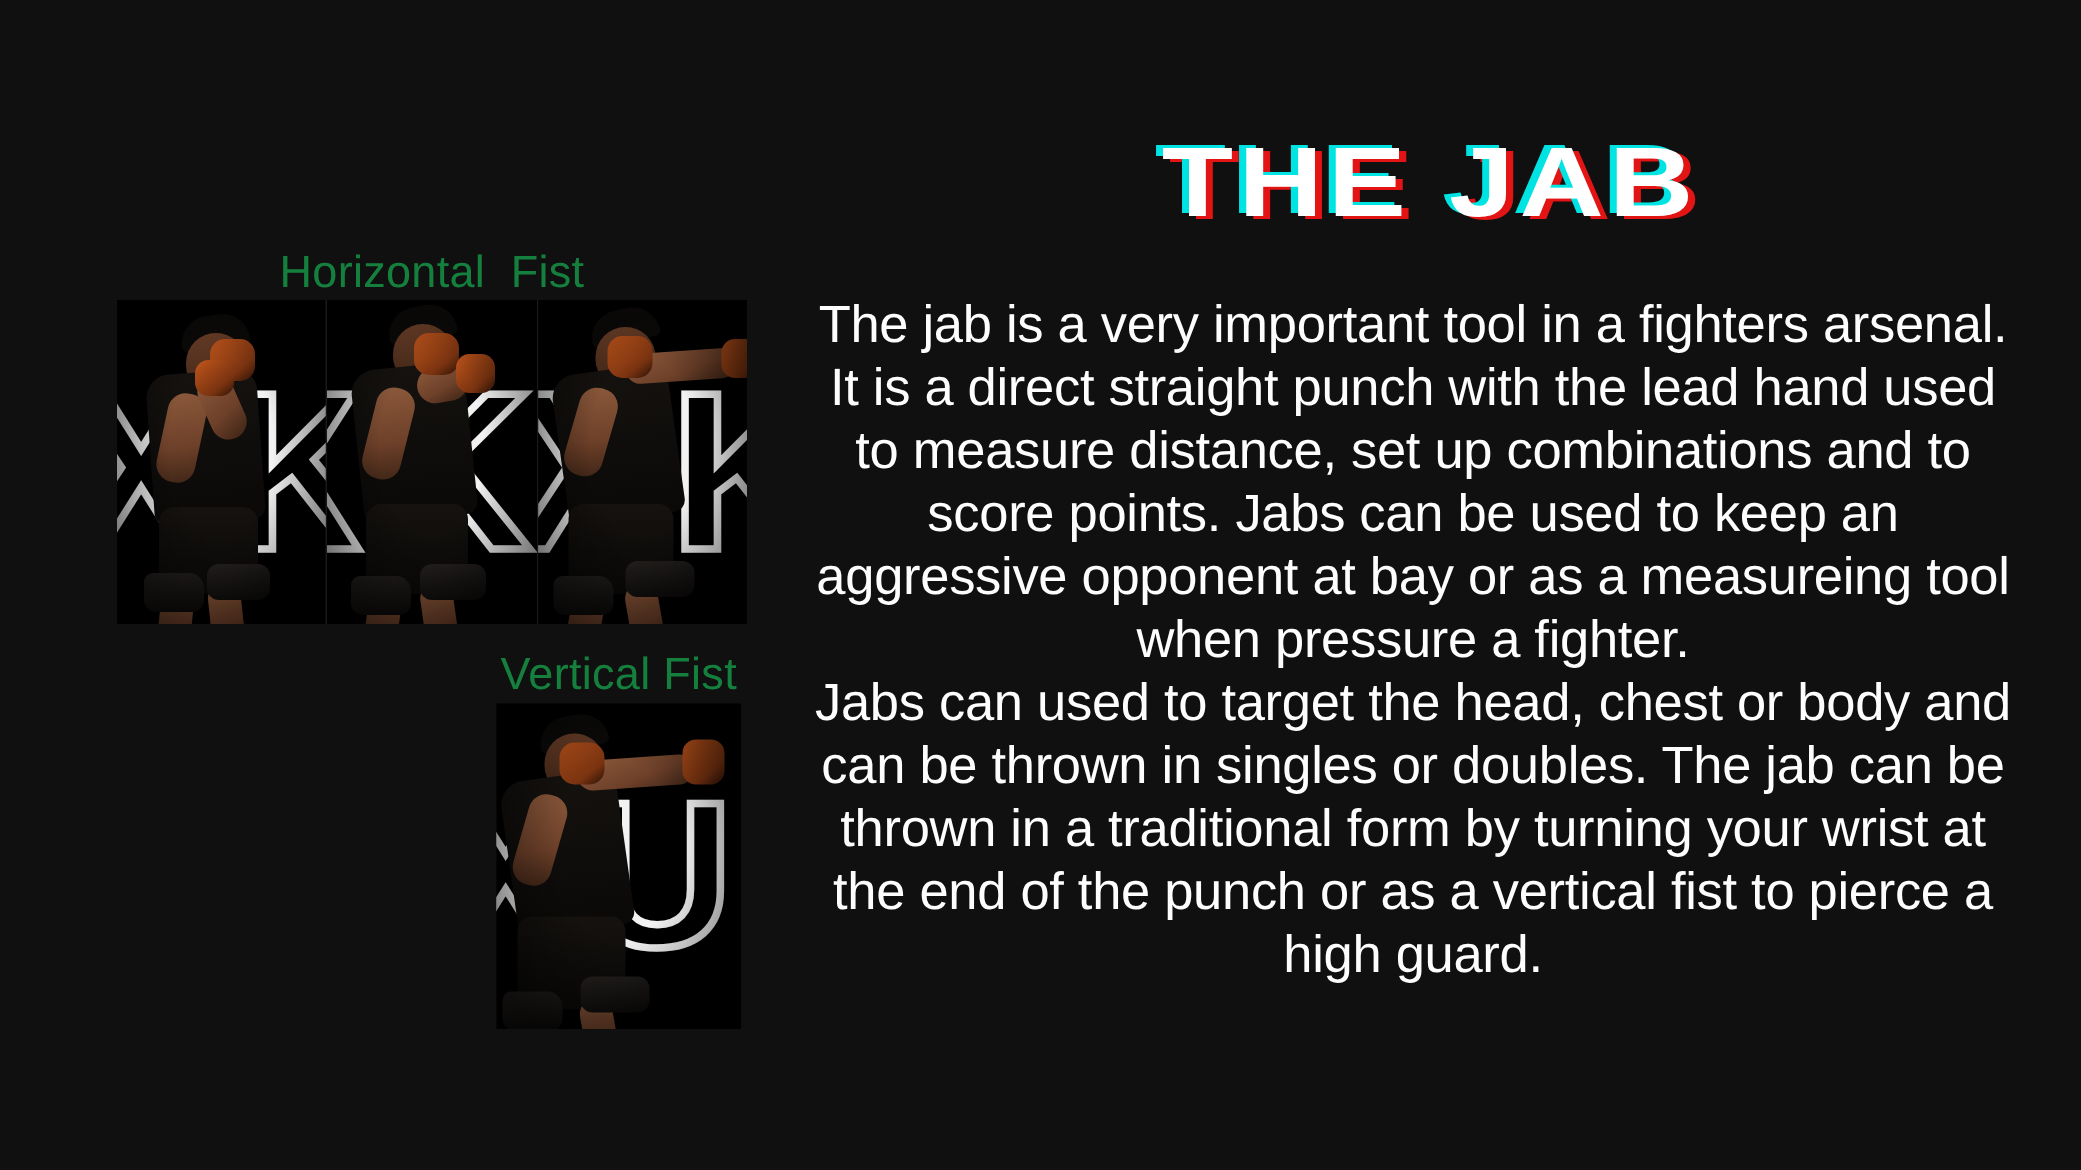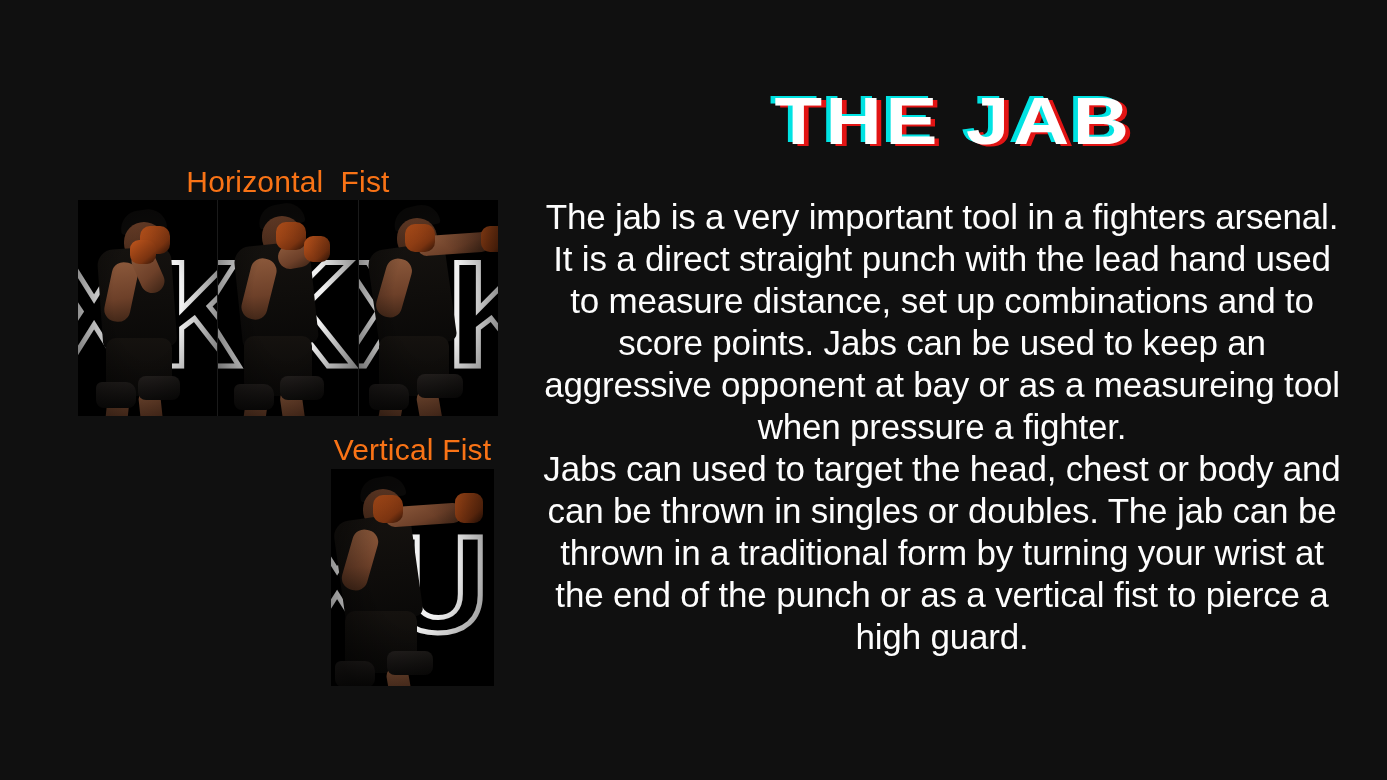--- a/index.html
+++ b/index.html
@@ -30,21 +30,21 @@
   .left-col {
     position: absolute;
     left: 0;
     top: 0;
     width: 520px;
     height: 780px;
   }
 
   .caption {
     position: absolute;
-    color: #f97316;
+    color: #15803d;
     font-family: "Liberation Sans", sans-serif;
     font-size: 30px;
     font-weight: 400;
     letter-spacing: 0.2px;
     white-space: pre;
     text-align: center;
   }
 
   .caption-horizontal {
     left: 78px;

